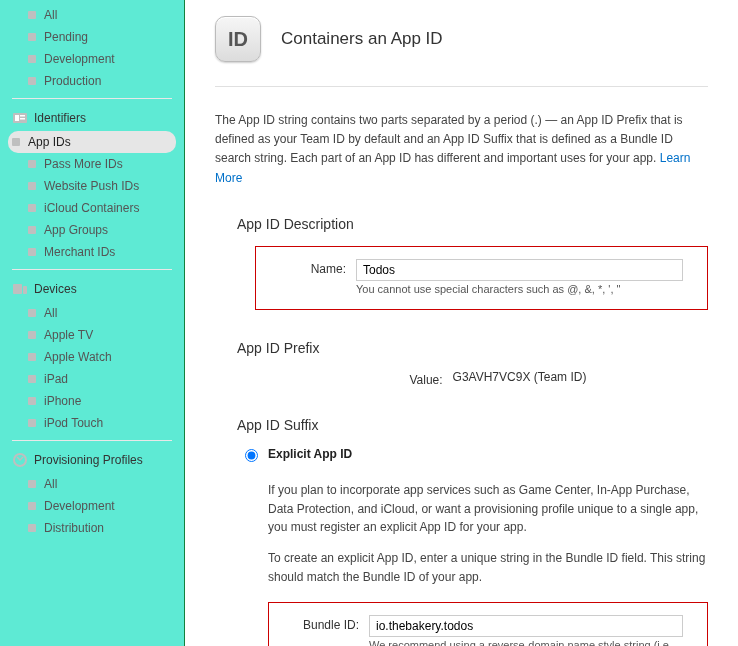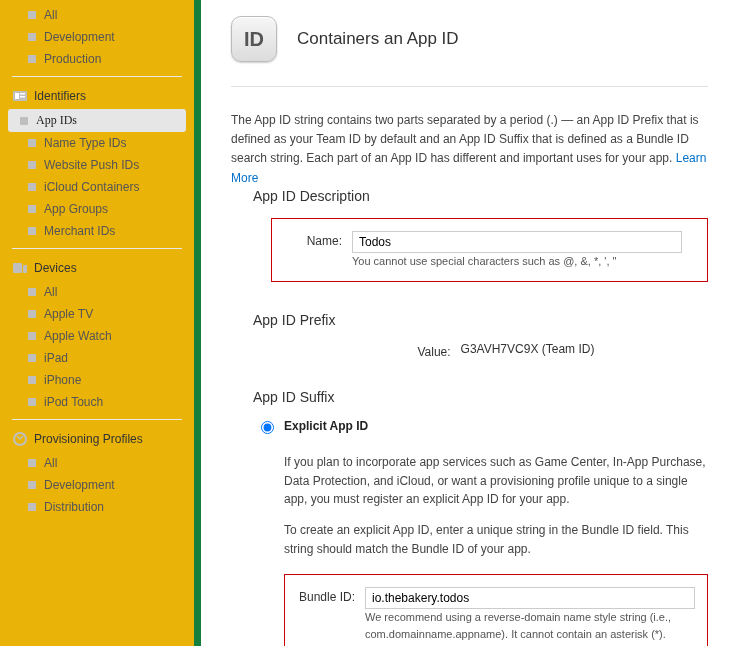--- a/index.html
+++ b/index.html
@@ -7,24 +7,24 @@
   font-family: "Helvetica Neue", Helvetica, Arial, sans-serif;
   font-size: 12px;
   color: #333;
   background: #fff;
   width: 738px;
   height: 646px;
   overflow: hidden;
   display: flex;
 }
 .sidebar {
-  width: 201px;
-  border-right: 7px solid #15803d;
+  width: 185px;
+  border-right: 1px solid #15803d;
   padding-top: 4px;
-  background: #eab308;
+  background: #5eead4;
   flex-shrink: 0;
 }
 .side-group-header {
   display: flex;
   align-items: center;
   padding: 6px 10px 6px 12px;
   font-size: 12px;
   color: #333;
   cursor: pointer;
 }
@@ -39,25 +39,24 @@
 .side-item {
   display: flex;
   align-items: center;
   padding: 4px 10px 4px 28px;
   font-size: 12px;
   color: #555;
   cursor: pointer;
 }
 .side-item.selected {
   background: #e6e6e6;
-  border-radius: 3px;
+  border-radius: 10px;
   margin: 0 8px;
-  padding-left: 12px;
+  padding-left: 4px;
   color: #222;
-  font-family: Liberation Serif, serif;
 }
 .side-item .dot {
   width: 8px;
   height: 8px;
   background: #bfbfbf;
   border-radius: 1px;
   margin-right: 8px;
   flex-shrink: 0;
 }
 .side-sep {
@@ -95,34 +94,35 @@
 }
 .pagehead h1 {
   font-size: 17px;
   font-weight: 500;
   color: #333;
 }
 .intro {
   font-size: 12px;
   color: #444;
   line-height: 1.6;
+  margin-bottom: 28px;
 }
 .intro a { color: #0070c9; text-decoration: none; cursor: pointer; }
 .section {
   margin: 0 0 30px 22px;
 }
 .section h2 {
   font-size: 14px;
   font-weight: 400;
   color: #333;
   margin-bottom: 14px;
 }
 .redbox {
   border: 1px solid #c00;
-  padding: 12px 4px;
+  padding: 12px 24px;
   margin-left: 18px;
   margin-right: 0;
 }
 .fieldrow {
   display: flex;
   align-items: flex-start;
   font-size: 12px;
 }
 .fieldlabel {
   width: 76px;
@@ -180,20 +180,24 @@
 </style>
 </head>
 <body>
 
 <div class="sidebar">
 
   <div id="sb-certs">
       <div class="side-item">
         <span class="dot"></span>
         <span>All</span>
+      </div>
+      <div class="side-item">
+        <span class="dot"></span>
+        <span>Pending</span>
       </div>
       <div class="side-item">
         <span class="dot"></span>
         <span>Development</span>
       </div>
       <div class="side-item">
         <span class="dot"></span>
         <span>Production</span>
       </div>
     </div>
@@ -210,21 +214,21 @@
     </span>
     <span>Identifiers</span>
   </div>
   <div id="sb-ids">
       <div class="side-item selected">
         <span class="dot"></span>
         <span>App IDs</span>
       </div>
       <div class="side-item">
         <span class="dot"></span>
-        <span>Name Type IDs</span>
+        <span>Pass More IDs</span>
       </div>
       <div class="side-item">
         <span class="dot"></span>
         <span>Website Push IDs</span>
       </div>
       <div class="side-item">
         <span class="dot"></span>
         <span>iCloud Containers</span>
       </div>
       <div class="side-item">

